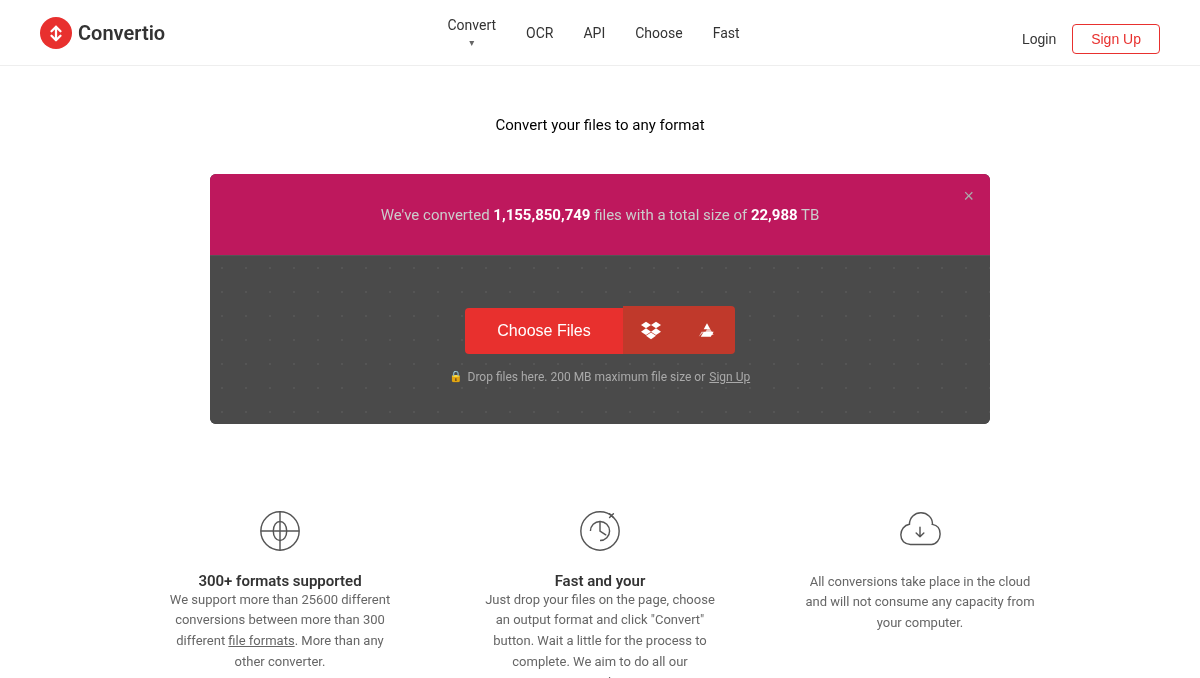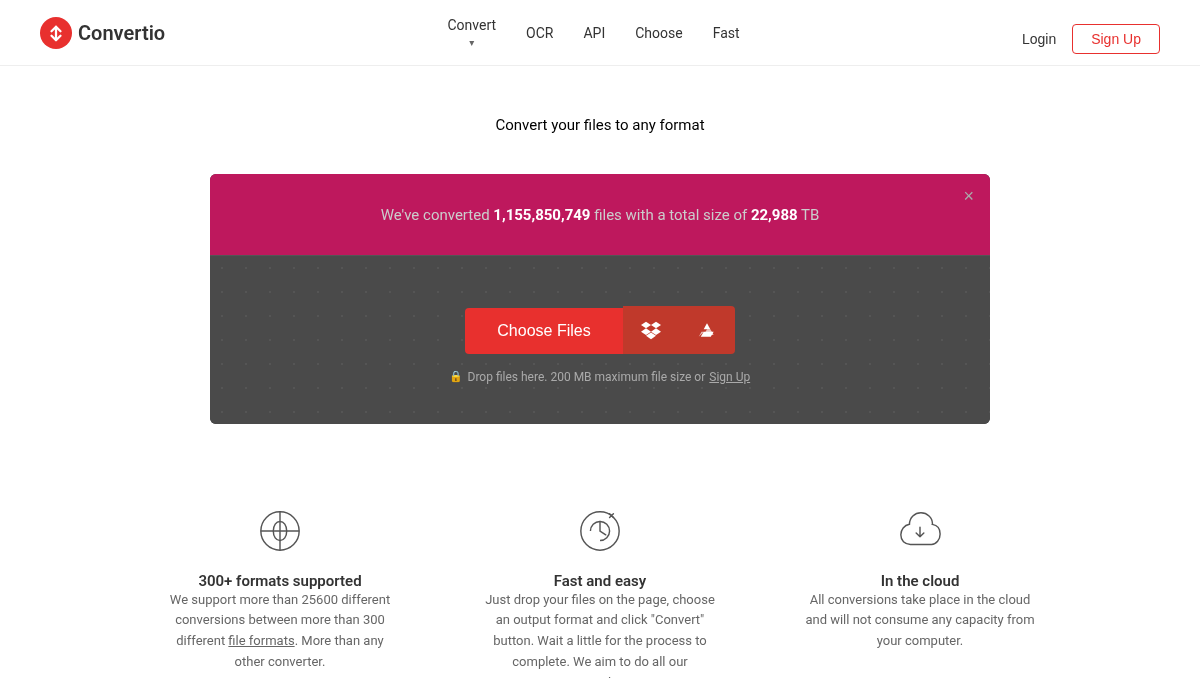--- a/index.html
+++ b/index.html
@@ -182,28 +182,27 @@
 
   <div class="feature">
     <div class="feature-icon">
       <svg viewBox="0 0 48 48" xmlns="http://www.w3.org/2000/svg">
         <circle cx="24" cy="24" r="20" stroke="#555" stroke-width="1.5" fill="none"></circle>
         <path d="M24 24 m-10 0 a10 10 0 1 1 10 10" stroke="#555" stroke-width="1.5" fill="none"></path>
         <path d="M24 14 L24 24 L30 28" stroke="#555" stroke-width="1.5" stroke-linecap="round"></path>
         <path d="M34 10 L38 6 M38 10 L34 6" stroke="#555" stroke-width="1.5" stroke-linecap="round"></path>
       </svg>
     </div>
-    <div class="feature-title">Fast and easy</div>
+    <div class="feature-title">Fast and your</div>
     <div class="feature-desc">Just drop your files on the page, choose an output format and click "Convert" button. Wait a little for the process to complete. We aim to do all our conversions in under 1-2 minutes.</div>
   </div>
 
   <div class="feature">
     <div class="feature-icon">
       <svg viewBox="0 0 48 48" xmlns="http://www.w3.org/2000/svg">
         <path d="M36 38 H14 C8 38, 4 34, 4 28 C4 22.5, 7.5 18, 13 17 C13 10, 18.5 5, 25 5 C31.5 5, 37 10, 37 16.5 C37 16.7, 37 16.9, 36.9 17.1 C42 18, 45 22, 45 27 C45 33, 41 38, 36 38Z" stroke="#555" stroke-width="1.5" fill="none"></path>
         <path d="M24 30 L24 20 M20 26 L24 30 L28 26" stroke="#555" stroke-width="1.5" stroke-linecap="round" stroke-linejoin="round"></path>
       </svg>
     </div>
-    <div class="feature-title">In the cloud</div>
     <div class="feature-desc">All conversions take place in the cloud and will not consume any capacity from your computer.</div>
   </div>
 
 </div>
 
 </body></html>

